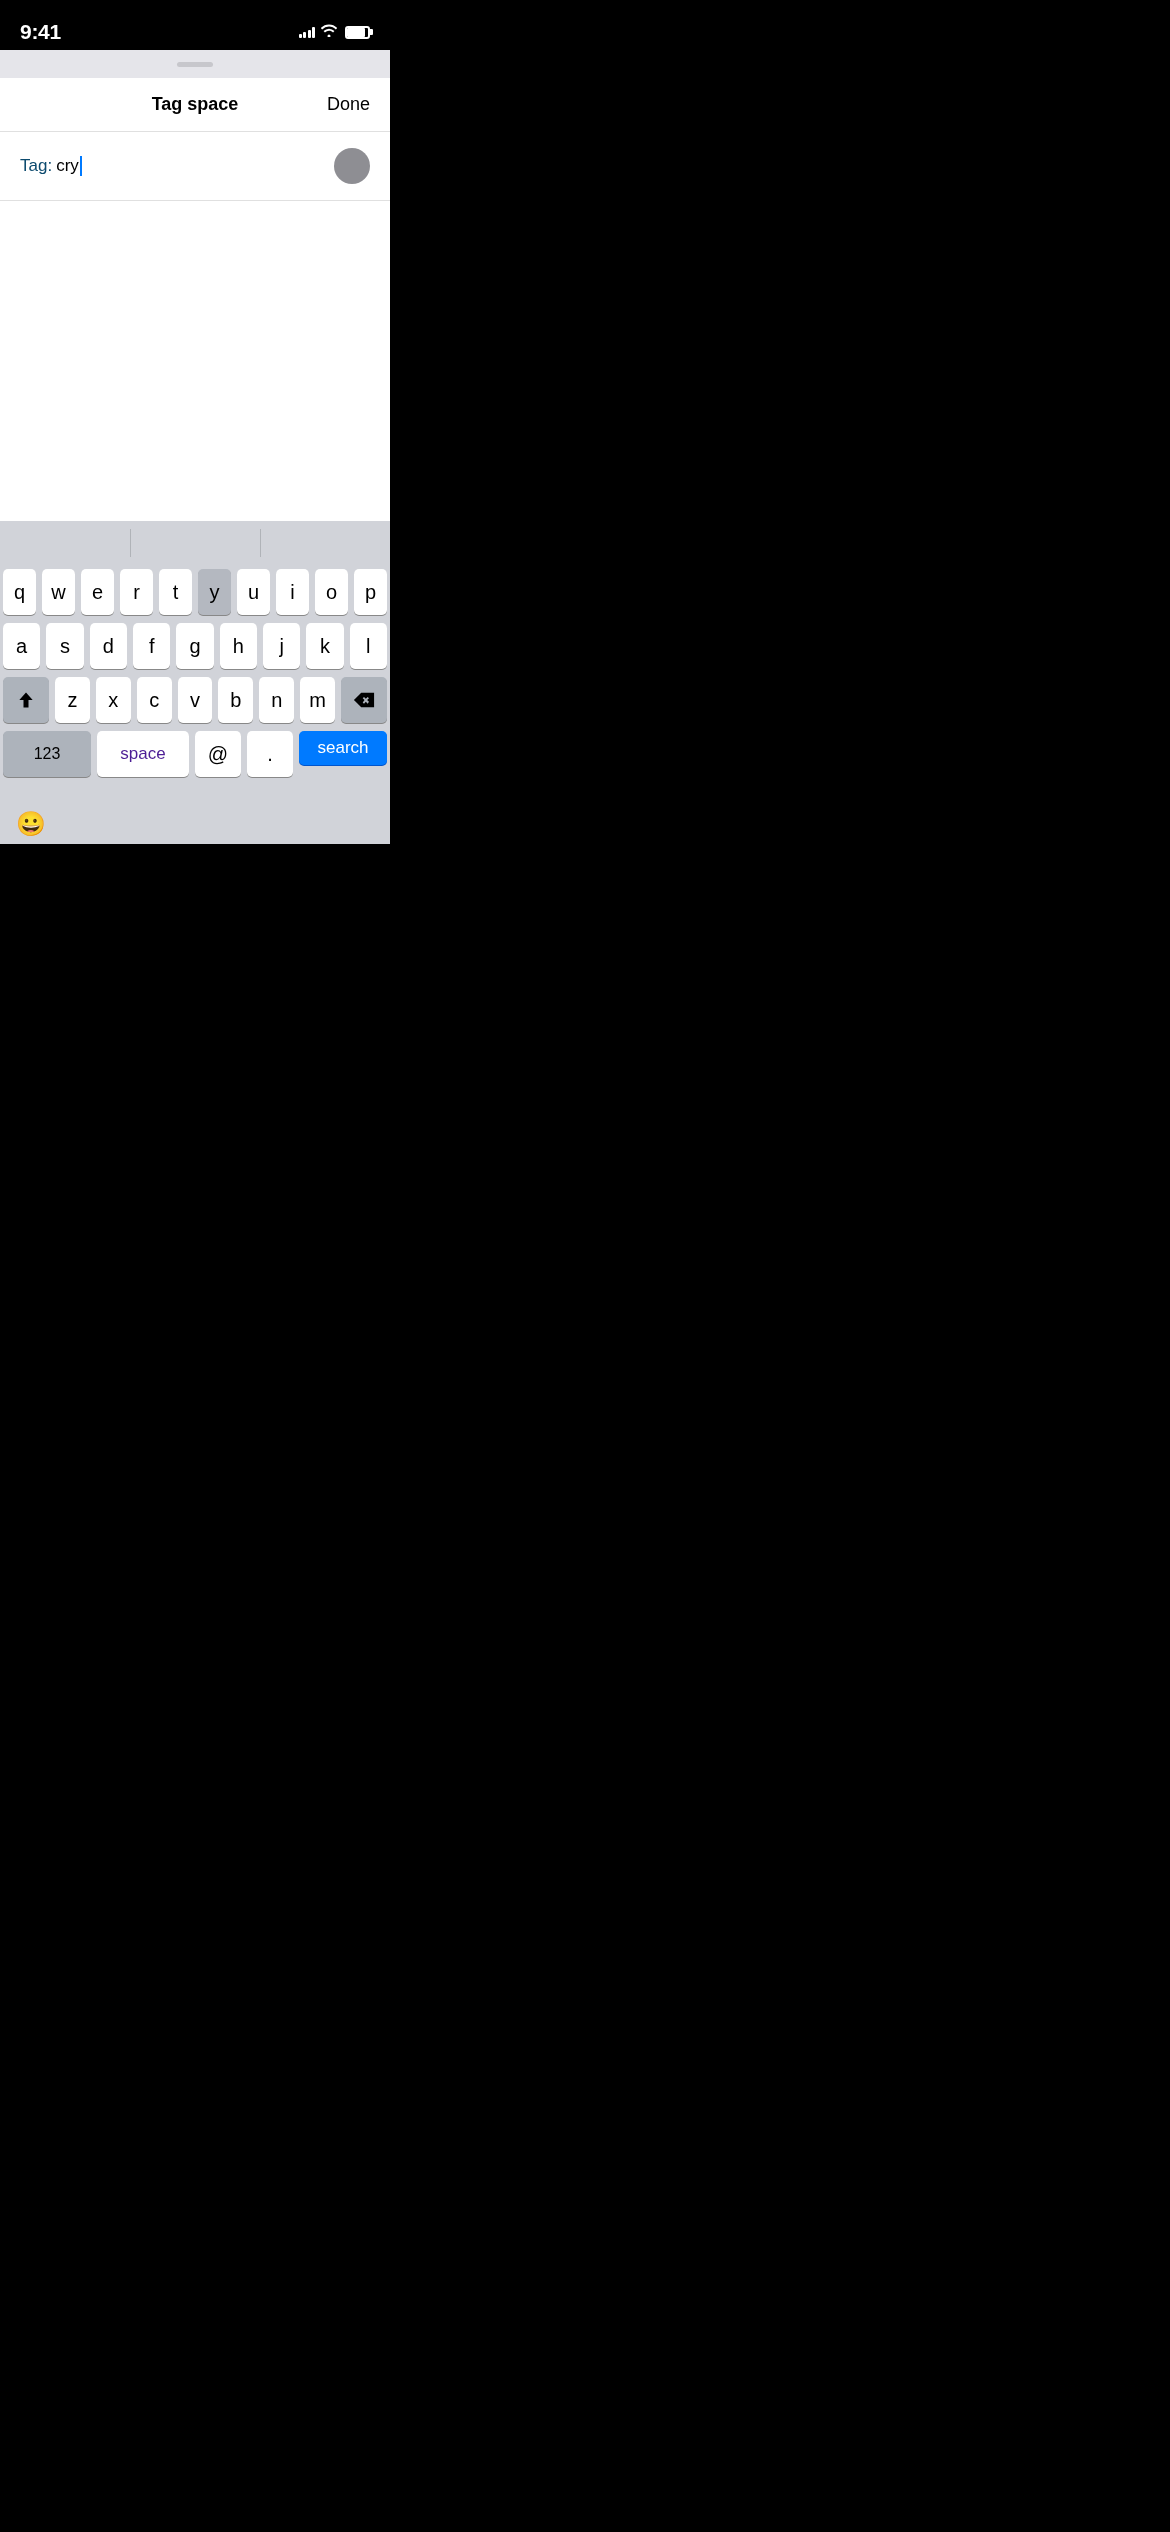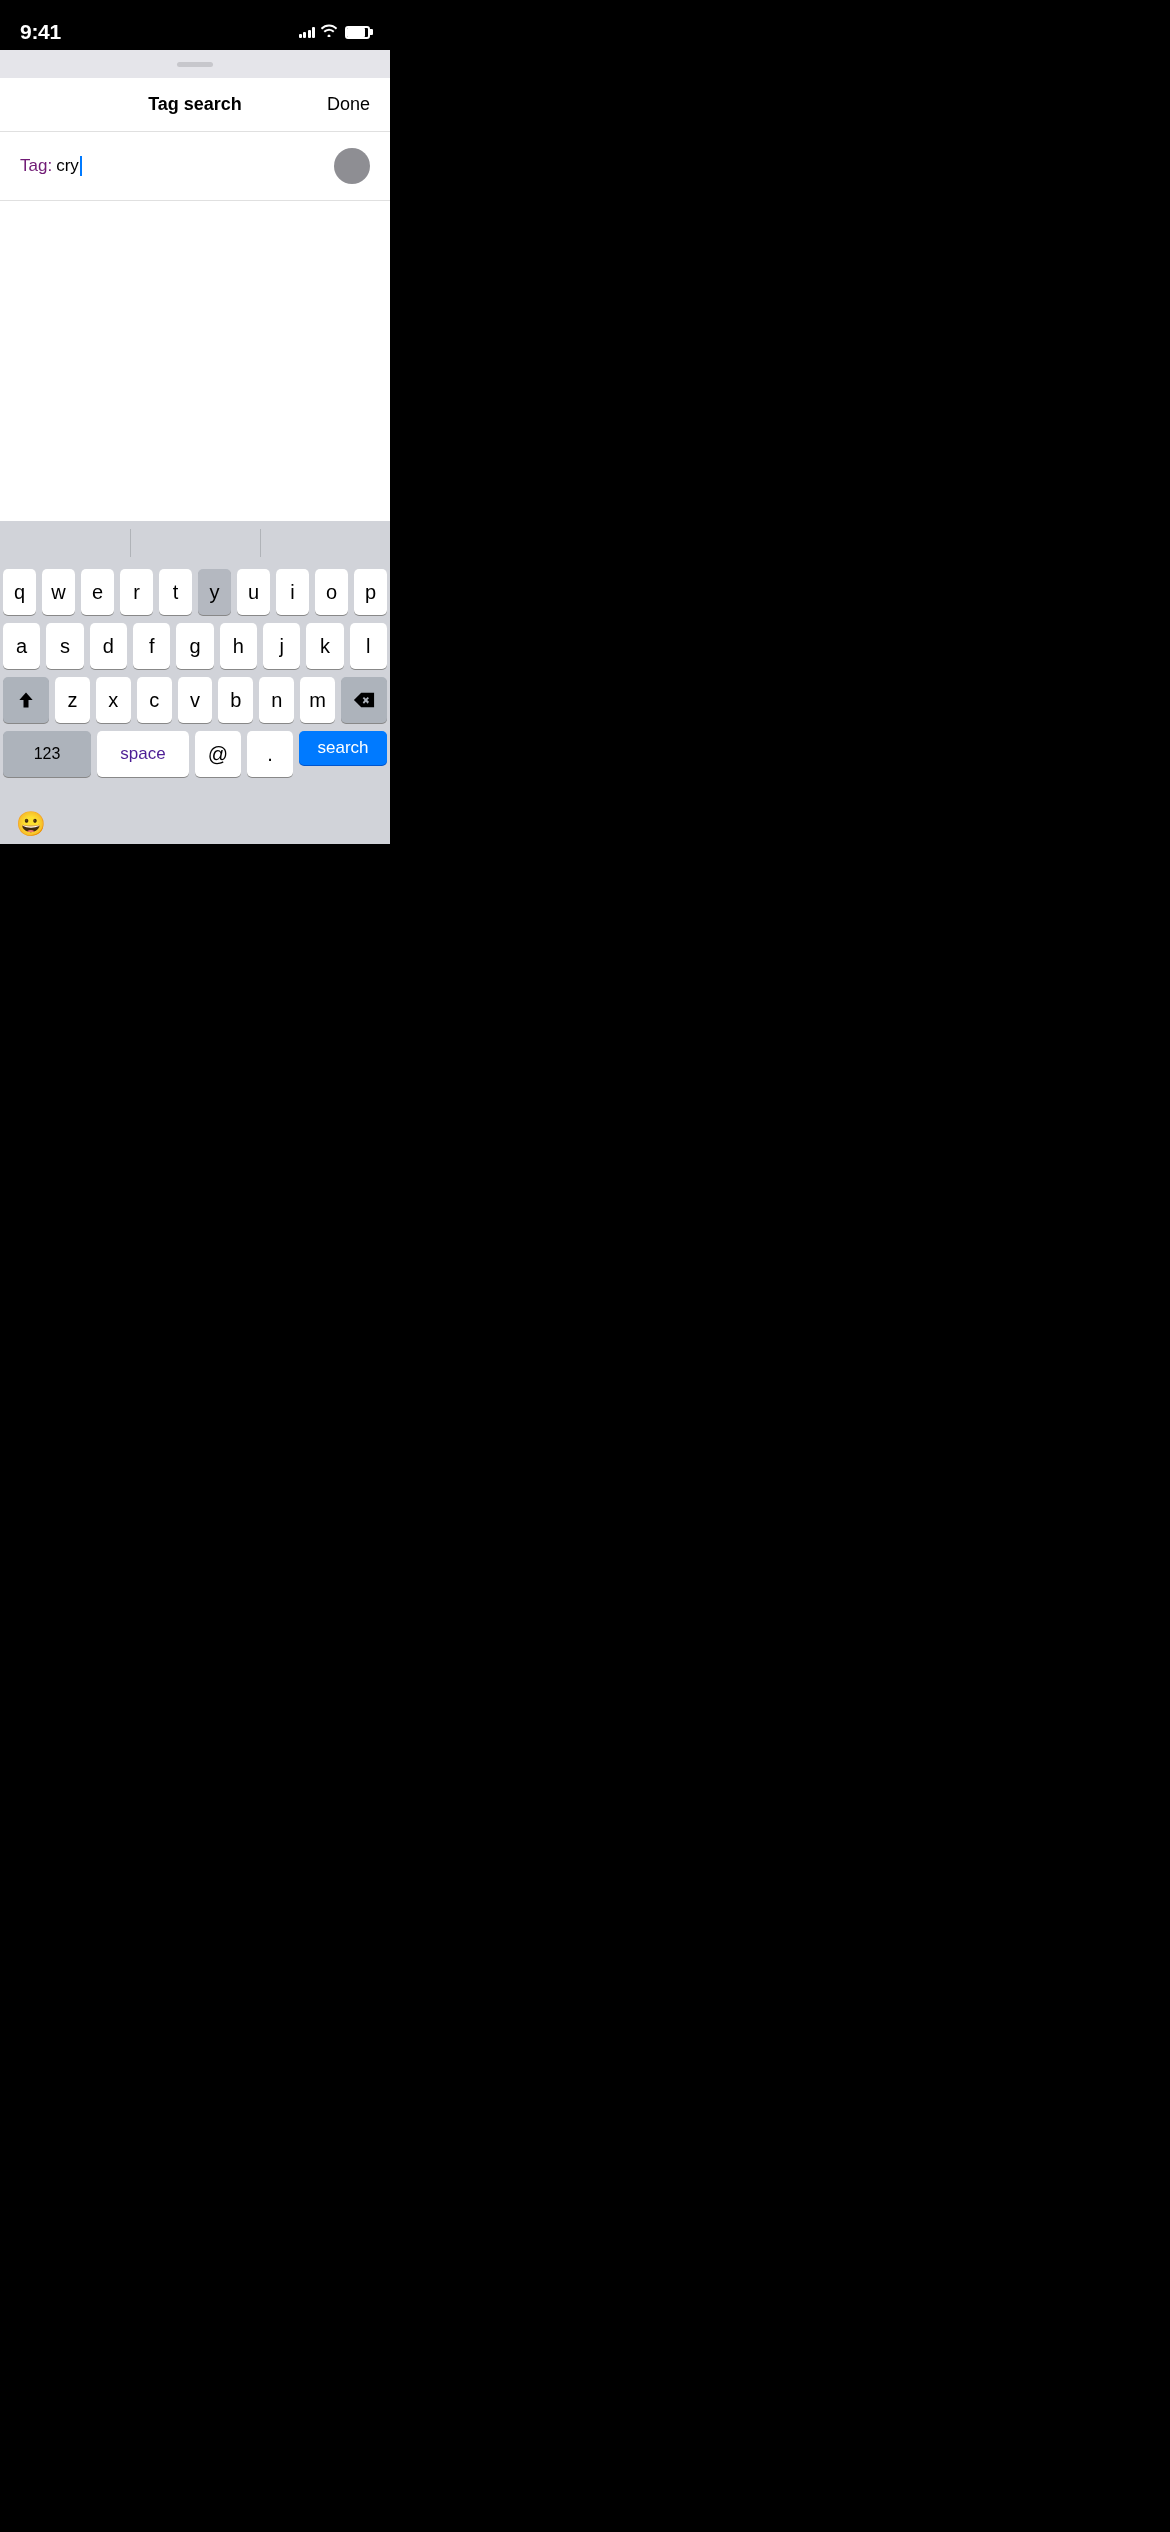--- a/index.html
+++ b/index.html
@@ -136,21 +136,21 @@
     }
     .tag-label-input {
       display: flex;
       align-items: center;
       flex: 1;
       font-size: 17px;
       color: #000;
     }
     .tag-prefix {
       font-size: 17px;
-      color: #701a75;
+      color: #0c4a6e;
       margin-right: 4px;
     }
     .tag-text {
       font-size: 17px;
       color: #000;
     }
     .tag-cursor {
       display: inline-block;
       width: 2px;
       height: 20px;
@@ -388,21 +388,21 @@
   </div>
 </div>
 
 <div class="sheet-handle-area">
   <div class="sheet-handle"></div>
 </div>
 
 <div class="modal-sheet">
 
   <div class="header">
-    <span class="header-title">Tag search</span>
+    <span class="header-title">Tag space</span>
     <span class="header-done">Done</span>
   </div>
 
   <div class="tag-input-row">
     <div class="tag-label-input">
       <span class="tag-prefix">Tag:</span>
       <span class="tag-text">cry</span>
       <span class="tag-cursor"></span>
     </div>
     <div class="tag-avatar"></div>

